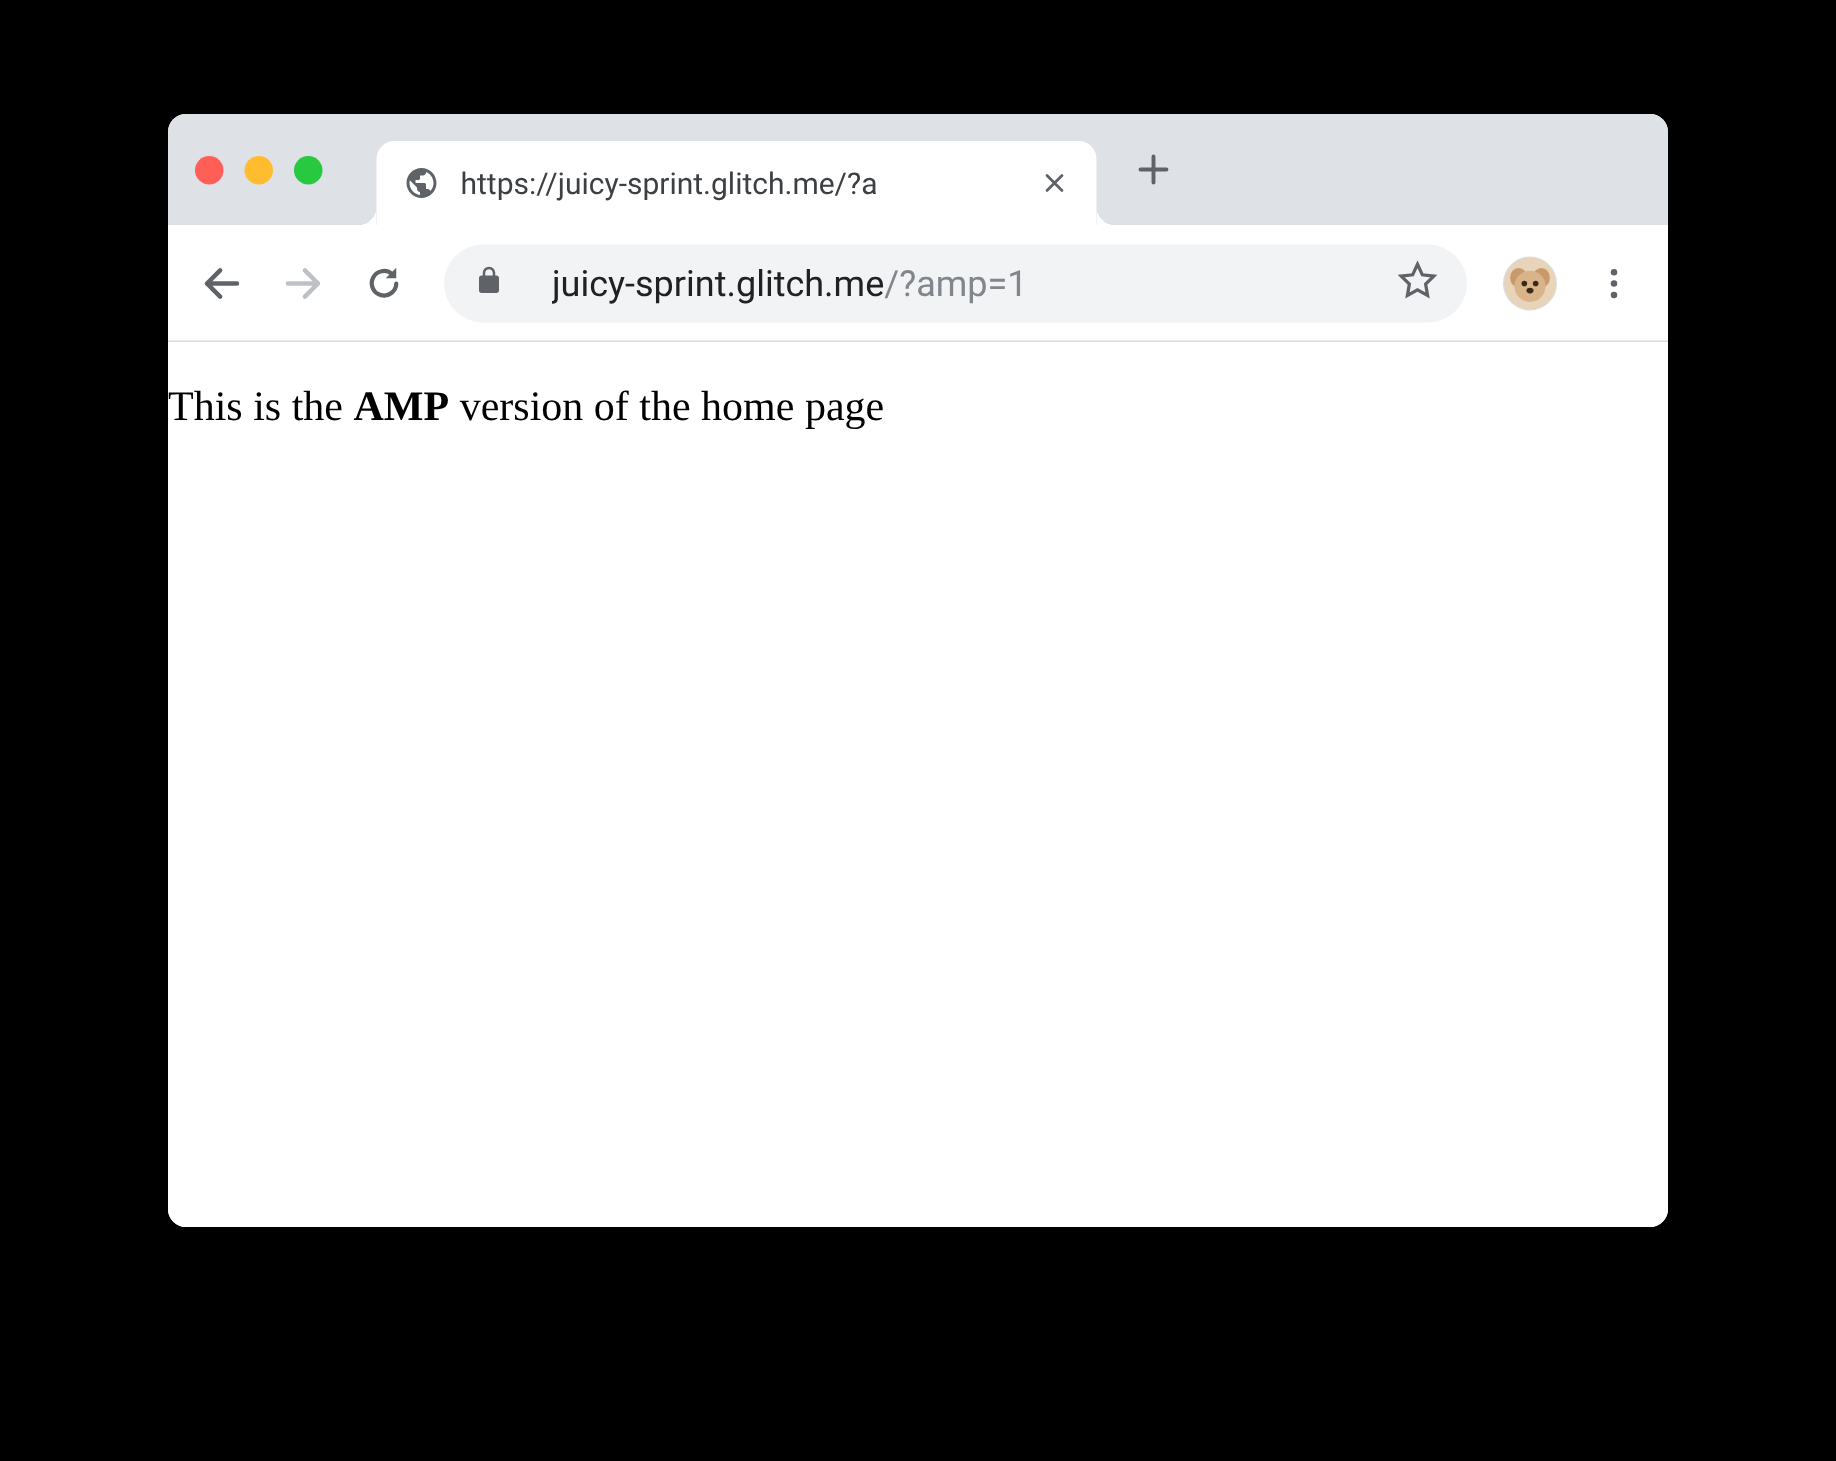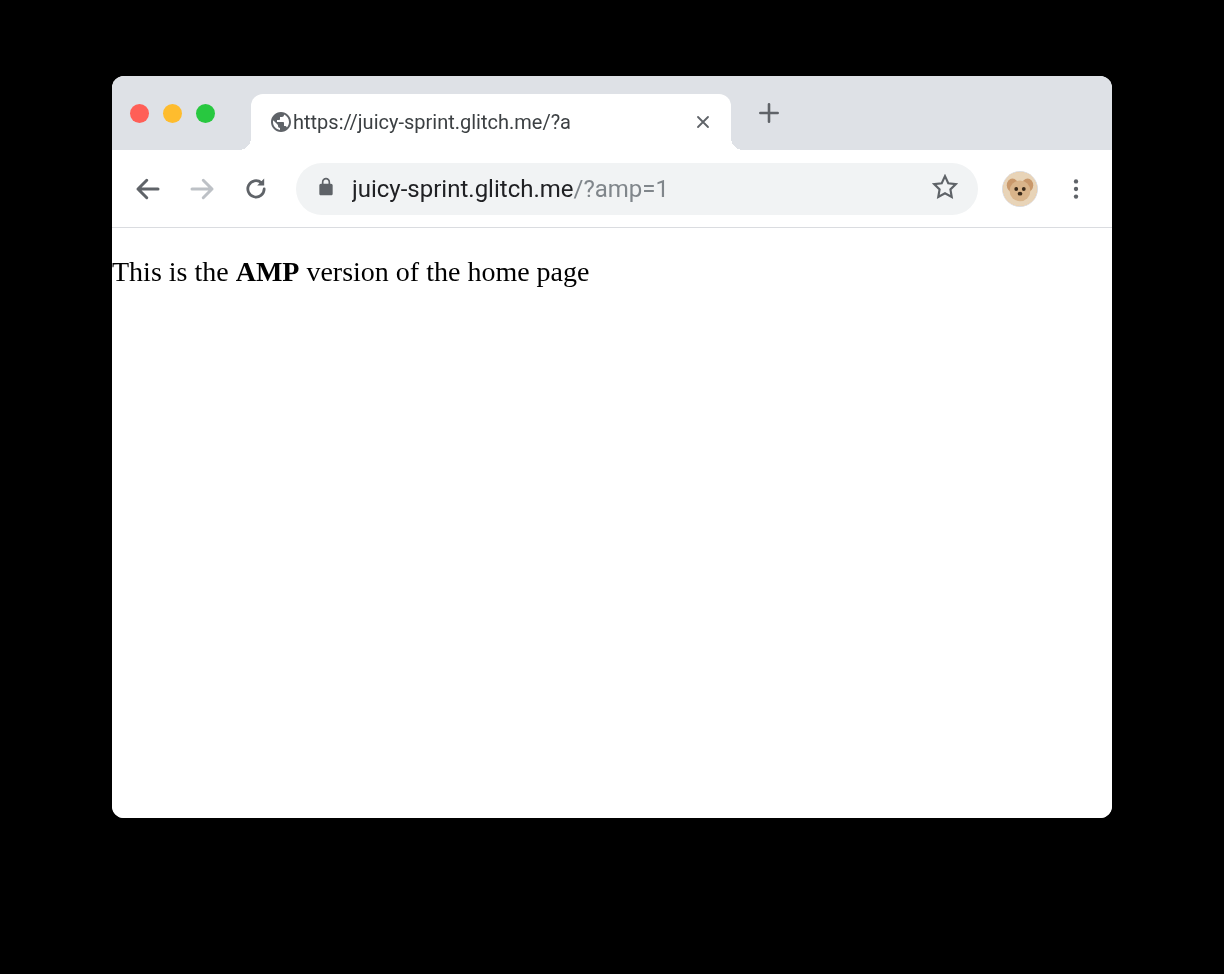--- a/index.html
+++ b/index.html
@@ -50,21 +50,21 @@
     .tl-yellow { background: #febc2e; }
     .tl-green { background: #28c840; }
     .tab {
       background: #fff;
       height: 56px;
       width: 480px;
       border-radius: 12px 12px 0 0;
       display: flex;
       align-items: center;
       padding: 0 18px;
-      gap: 0;
+      gap: 14px;
       position: relative;
       align-self: flex-end;
     }
     .tab::before, .tab::after {
       content: "";
       position: absolute;
       bottom: 0;
       width: 12px;
       height: 12px;
       background: #fff;
@@ -137,21 +137,21 @@
     }
     .address-bar {
       flex: 1;
       background: #f1f3f4;
       height: 52px;
       border-radius: 26px;
       display: flex;
       align-items: center;
       padding: 0 20px;
       margin: 0 8px;
-      gap: 16px;
+      gap: 32px;
     }
     .lock-icon {
       color: #5f6368;
       flex-shrink: 0;
     }
     .url-text {
       flex: 1;
       font-size: 24px;
       color: #202124;
       white-space: nowrap;

